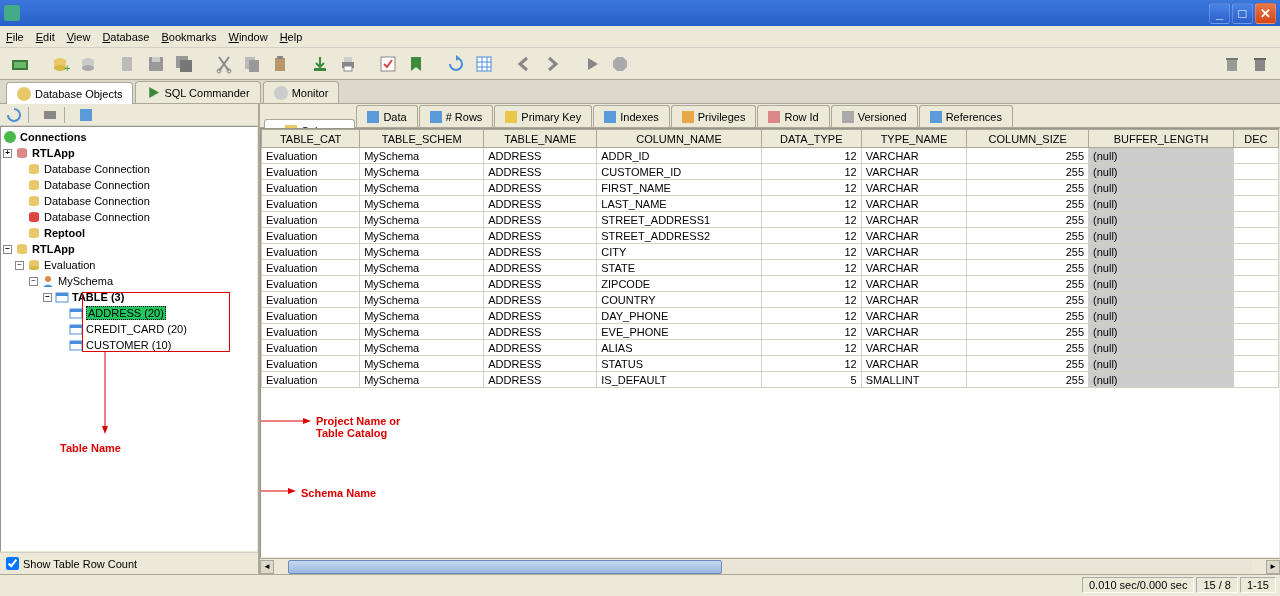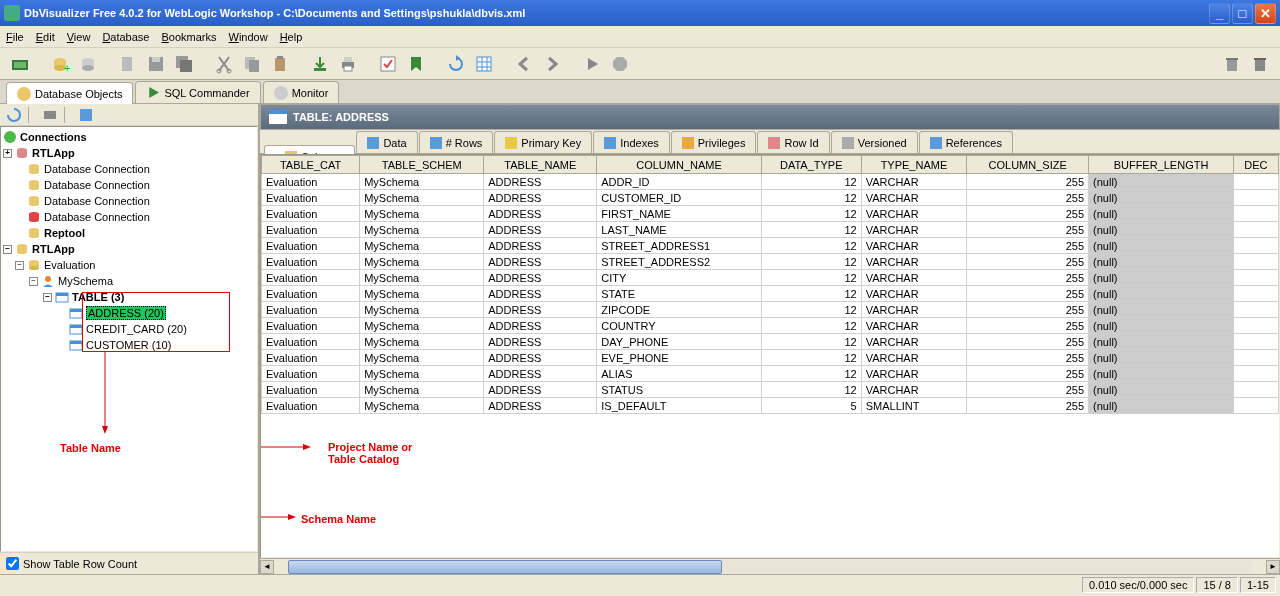--- a/index.html
+++ b/index.html
@@ -66,21 +66,20 @@
 .bottombar-left input[type=checkbox]{ margin-right: 4px; }
 
 .status { height: 20px; background: #ece9d8; border-top: 1px solid #aca899; display: flex; align-items: center; justify-content: flex-end; padding: 0 4px; gap: 0; }
 .status .cell { border: 1px inset #fff; padding: 1px 6px; margin-left: 2px; }
 </style>
 </head>
 <body>
 
 <div class="titlebar">
   <div class="icon"></div>
-  <span>DbVisualizer Free 4.0.2 for WebLogic Workshop - C:\Documents and Settings\pshukla\dbvis.xml</span>
   <div class="spacer"></div>
   <div class="tb-btn tb-min">_</div>
   <div class="tb-btn tb-max">□</div>
   <div class="tb-btn tb-close">✕</div>
 </div>
 
 <div class="menubar">
   <span><u>F</u><span>ile</span></span>
   <span><u>E</u><span>dit</span></span>
   <span><u>V</u><span>iew</span></span>
@@ -429,24 +428,20 @@
 
     <div class="annot-box" style="left:82px; top:188px; width:148px; height:60px;"></div>
     <div class="annot" style="left:60px; top:338px">Table Name</div>
     <svg style="position:absolute; left:0; top:0; width:260px; height:100%; pointer-events:none">
       <line x1="105" y1="248" x2="105" y2="325" stroke="#d00" stroke-width="1"></line>
       <polygon points="105,330 102,322 108,322" fill="#d00"></polygon>
     </svg>
   </div>
 
   <div class="rightpane">
-    <div class="rp-header">
-      <div class="ico"></div>
-      <span>TABLE: ADDRESS</span>
-    </div>
     <div class="rp-tabs">
       <div class="rtab active">
           <div class="ico" style="background:#e8c868"></div>
           <span>Columns</span>
         </div>
       <div class="rtab">
           <div class="ico" style="background:#5a9ad8"></div>
           <span>Data</span>
         </div>
       <div class="rtab">
@@ -655,21 +650,21 @@
               <td>IS_DEFAULT</td>
               <td class="num">5</td>
               <td>SMALLINT</td>
               <td class="num">255</td>
               <td class="null">(null)</td>
               <td></td>
             </tr>
           </tbody>
       </table>
 
-      <div class="annot" style="left:67px; top:286px; white-space:pre">Project Name or
+      <div class="annot" style="left:55px; top:286px; white-space:pre">Project Name or
 Table Catalog</div>
       <div class="annot" style="left:40px; top:358px">Schema Name</div>
       <svg style="position:absolute; left:0; top:0; width:100%; height:100%; pointer-events:none">
         <line x1="0" y1="292" x2="45" y2="292" stroke="#d00"></line>
         <polygon points="50,292 42,289 42,295" fill="#d00"></polygon>
         <line x1="0" y1="362" x2="30" y2="362" stroke="#d00"></line>
         <polygon points="35,362 27,359 27,365" fill="#d00"></polygon>
       </svg>
     </div>
     <div class="hscroll-area">

